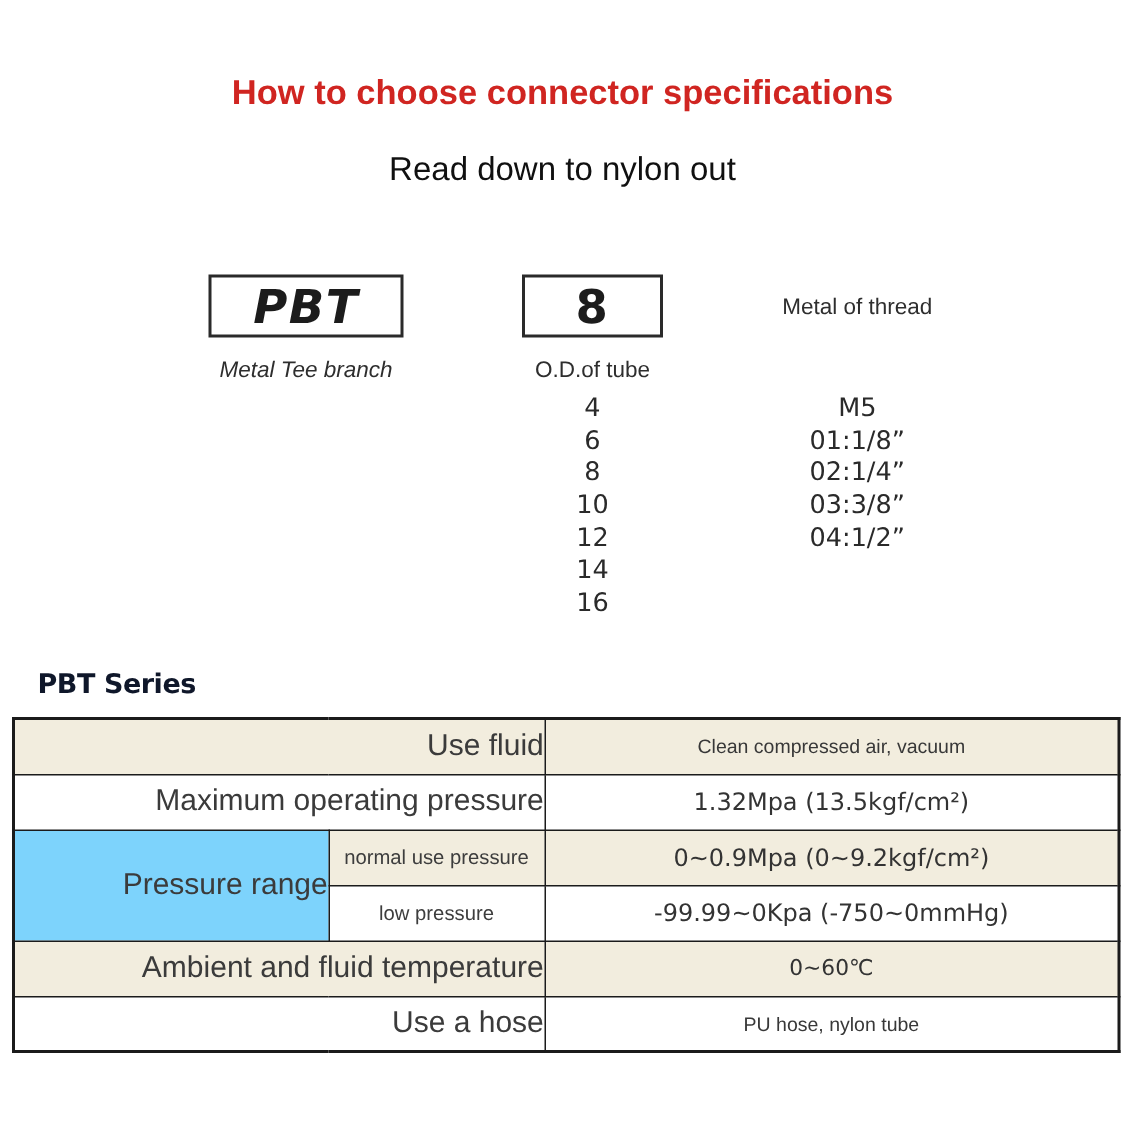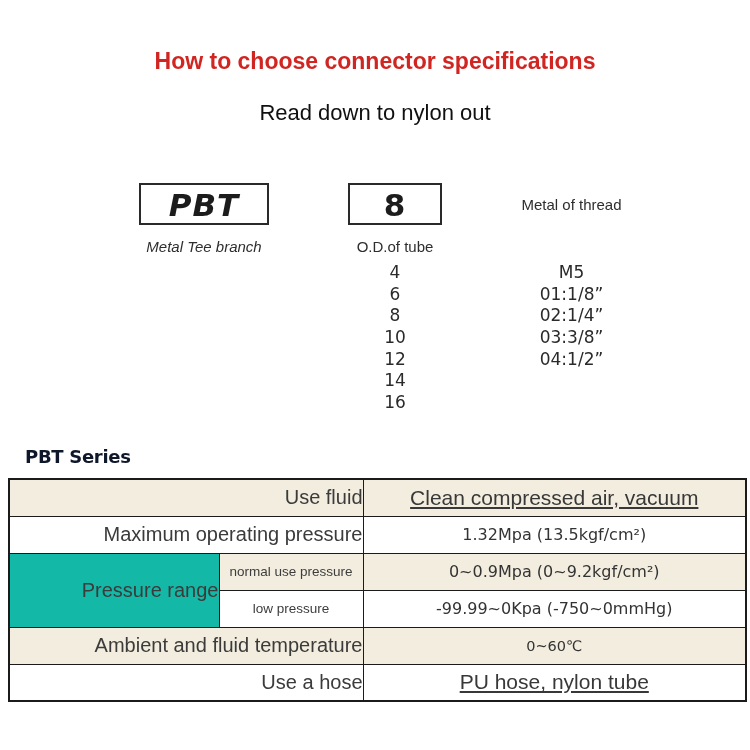--- a/index.html
+++ b/index.html
@@ -79,25 +79,25 @@
   td.row-label{
     padding-left:18px;
     font-size:20px; color:var(--label_gray,#3b3b3b);
     text-align:right;
   }
   td.sub-label{
     text-align:center;
     font-size:13.5px; color:#3d3d3d;
   }
   td.cell-value{text-align:center; color:var(--value_gray,#333333);}
-  td.v-big{font-size:21px; color:#383838;text-decoration:underline;}
+  td.v-big{font-size:13px; color:#383838;}
   td.v-num{font-size:16px; font-family:"DejaVu Sans", sans-serif;}
   td.v-small{font-size:14.5px; font-family:"DejaVu Sans", sans-serif;}
   tr.beige td{background:var(--row_beige,#f2edde);}
-  tr td.white-cell{background:#14b8a6;padding-left:16px;}
+  tr td.white-cell{background:#7dd3fc;padding-left:16px;}
 </style>
 </head>
 <body>
 
 <div class="page-title">How to choose connector specifications</div>
 <div class="page-subtitle">Read down to nylon out</div>
 
 <div class="code-col" id="col-pbt">
   <span class="code-box">PBT</span>
   <span class="box-label">Metal Tee branch</span>

